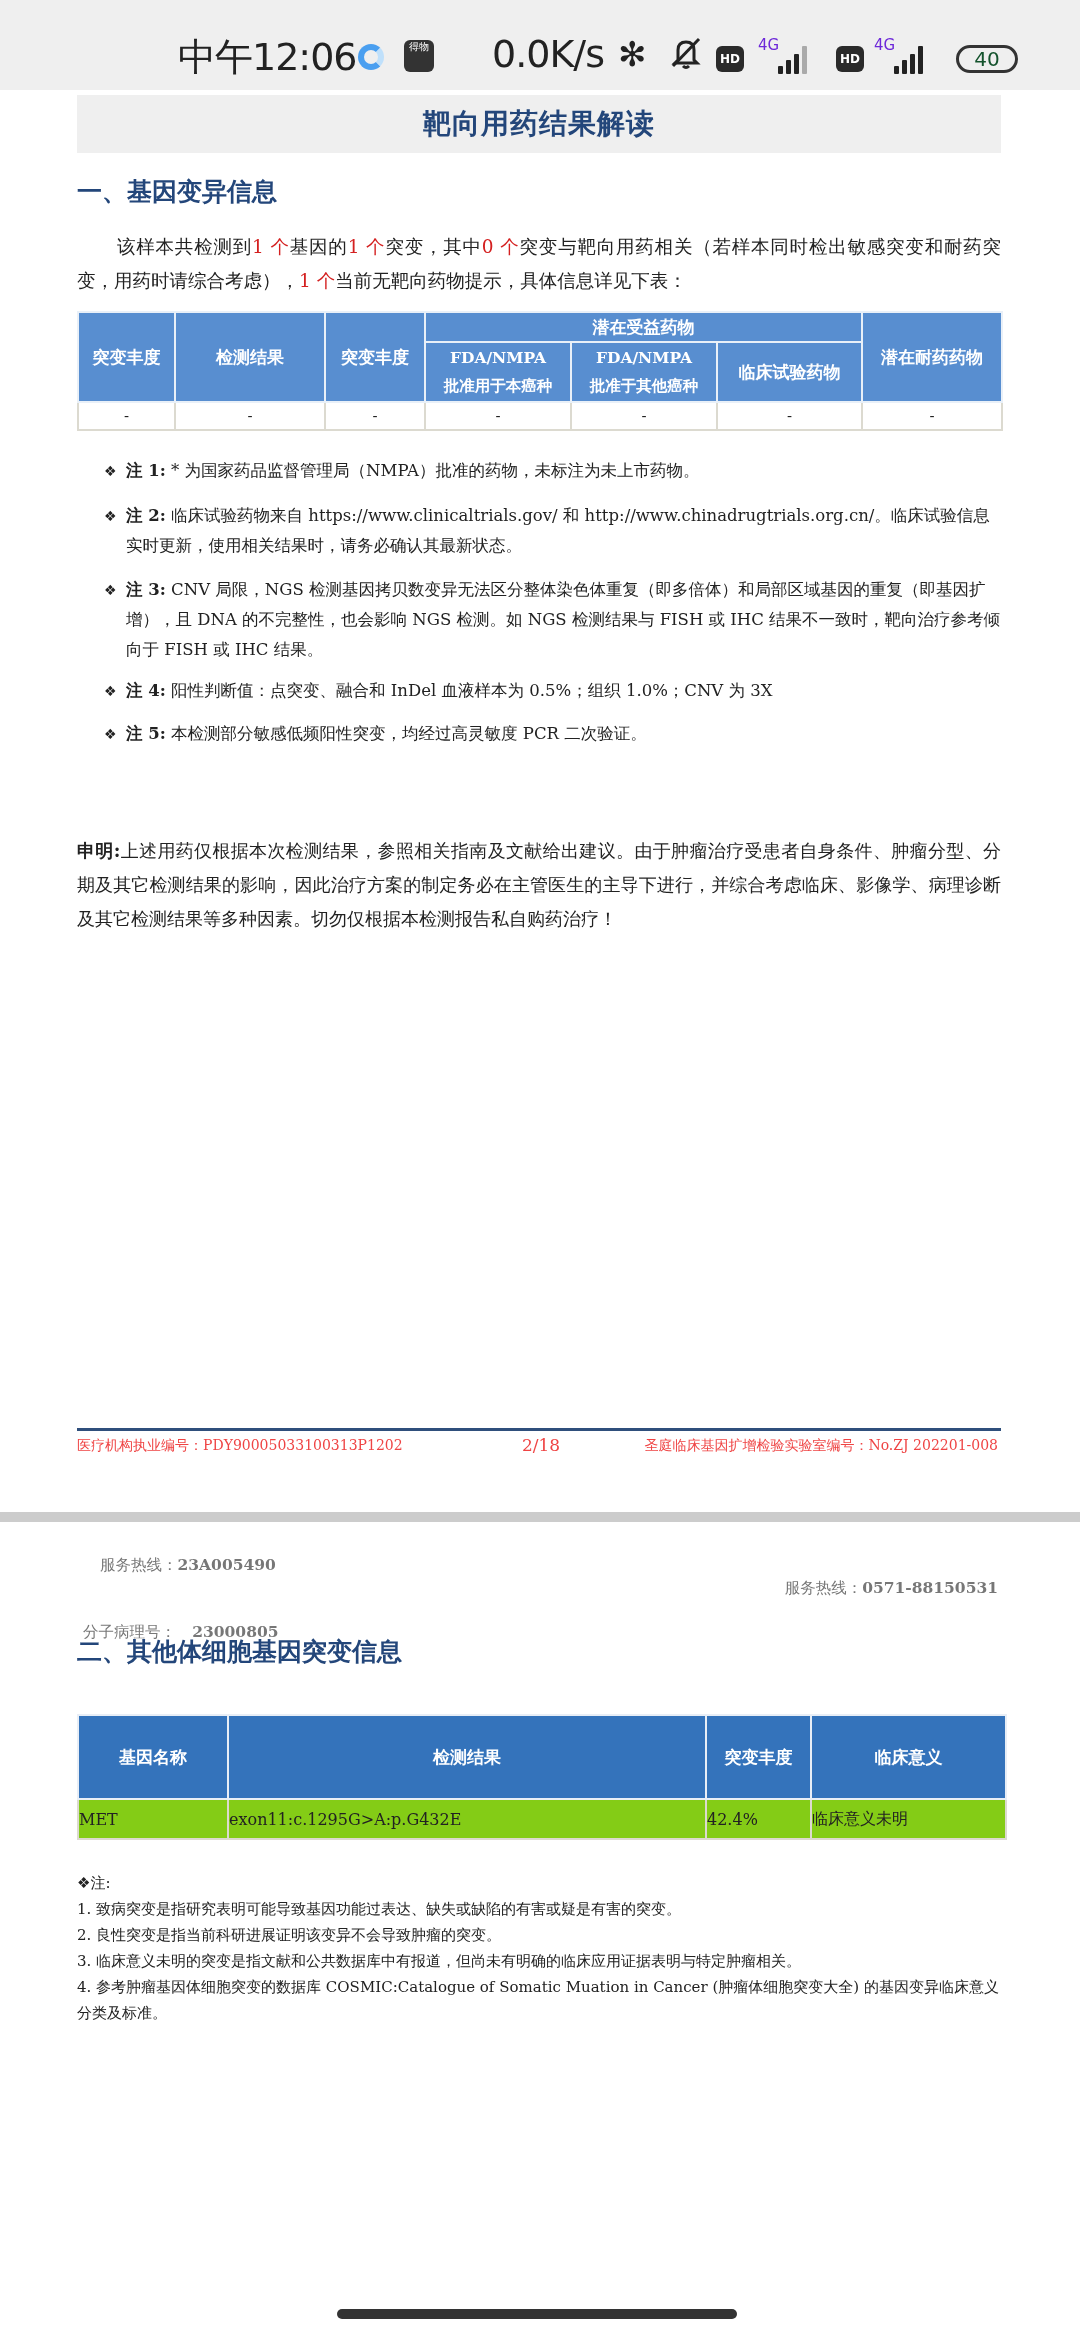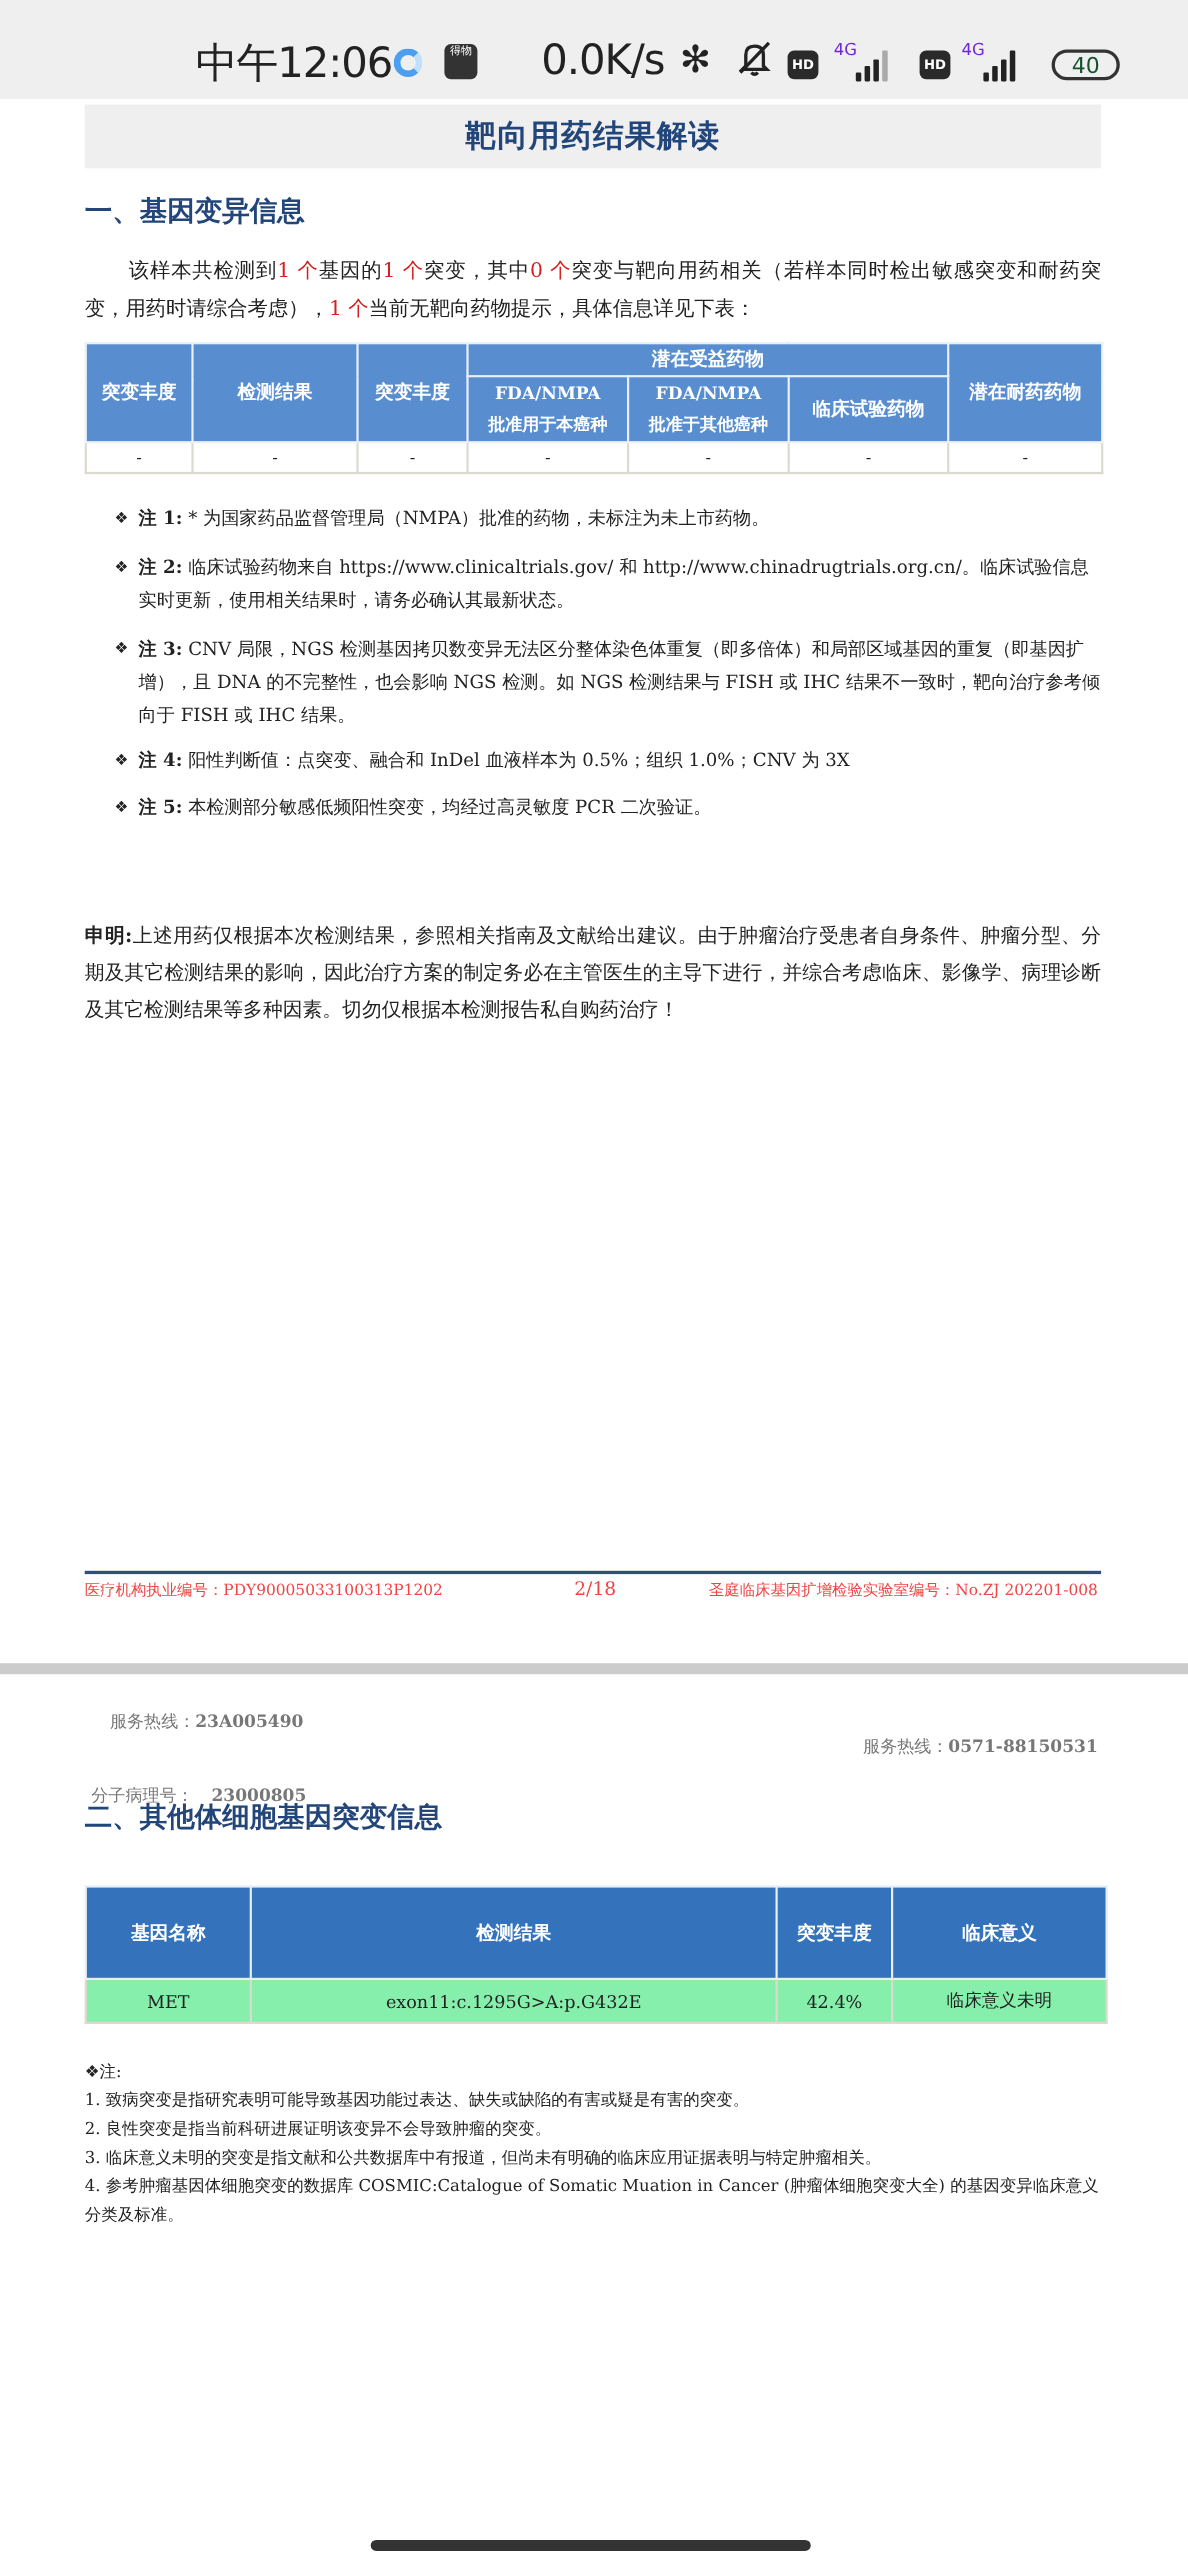--- a/index.html
+++ b/index.html
@@ -24,21 +24,21 @@
   .title-band { position: absolute; left: 77px; top: 95px; width: 924px; height: 58px; background: #efefef; text-align: center; }
   .title-band span { font-size: 28px; font-weight: bold; color: #23467a; line-height: 58px; letter-spacing: 1px; }
   .sec-title { position: absolute; left: 77px; font-size: 25px; font-weight: bold; color: #23467a; }
   .para { position: absolute; left: 77px; width: 924px; font-size: 18.5px; line-height: 34px; color: #222; text-indent: 40px; text-align: justify; }
   .red { color: #d42020; }
 
   table { border-collapse: collapse; position: absolute; left: 77px; width: 924px; table-layout: fixed; }
   .t1 th { background: #588ed0; color: #fff; font-weight: bold; font-size: 17px; border: 2px solid #e9f0f8; text-align: center; line-height: 28px; }
   .t1 td { border: 2px solid #dcdad0; text-align: center; font-size: 15px; height: 28px; background: #fff; }
   .t2 th { background: #3473bb; color: #fff; font-weight: bold; font-size: 17px; border: 2px solid #e8eef6; text-align: center; height: 84px; }
-  .t2 td { border: 2px solid #dcdad0; text-align: center; font-size: 16px; height: 40px; background: #86efac; }
+  .t2 td { border: 2px solid #dcdad0; font-size: 16px; height: 40px; background: #84cc16; }
 
   .note { position: absolute; left: 104px; width: 897px; font-size: 16.5px; line-height: 30px; color: #222; padding-left: 22px; }
   .note .dia { position: absolute; left: 0; top: 0; font-size: 14px; }
   .note b { font-weight: bold; }
 
   .decl { position: absolute; left: 77px; width: 924px; top: 834px; font-size: 18px; line-height: 34px; color: #222; text-align: justify; }
   .decl b { font-weight: bold; }
 
   .footer-line { position: absolute; left: 77px; top: 1428px; width: 924px; height: 3px; background: #2f4f7c; }
   .footer { position: absolute; top: 1437px; font-size: 14px; color: #ef4444; }

